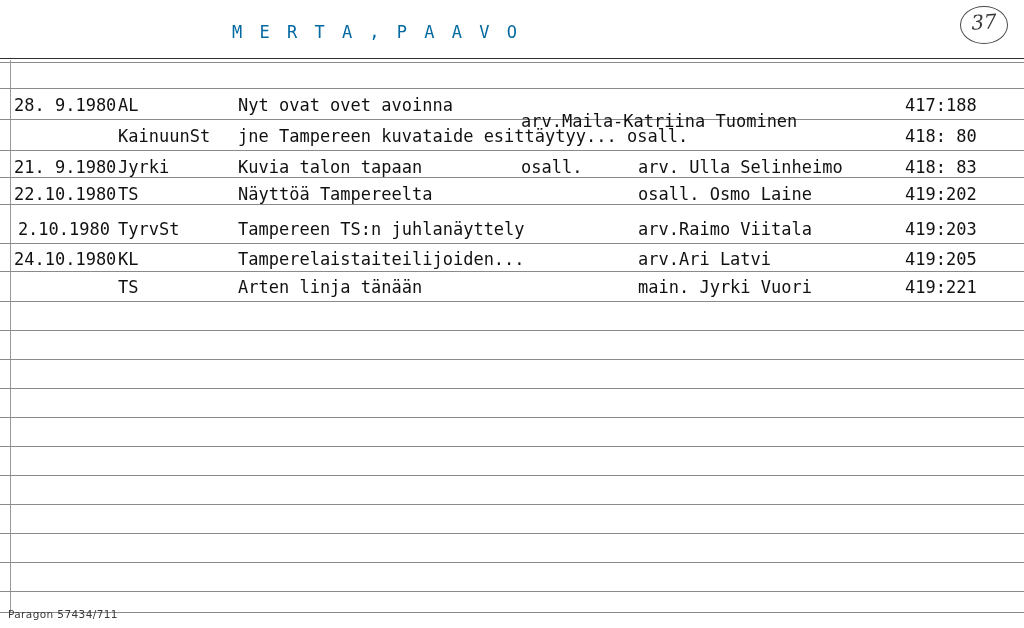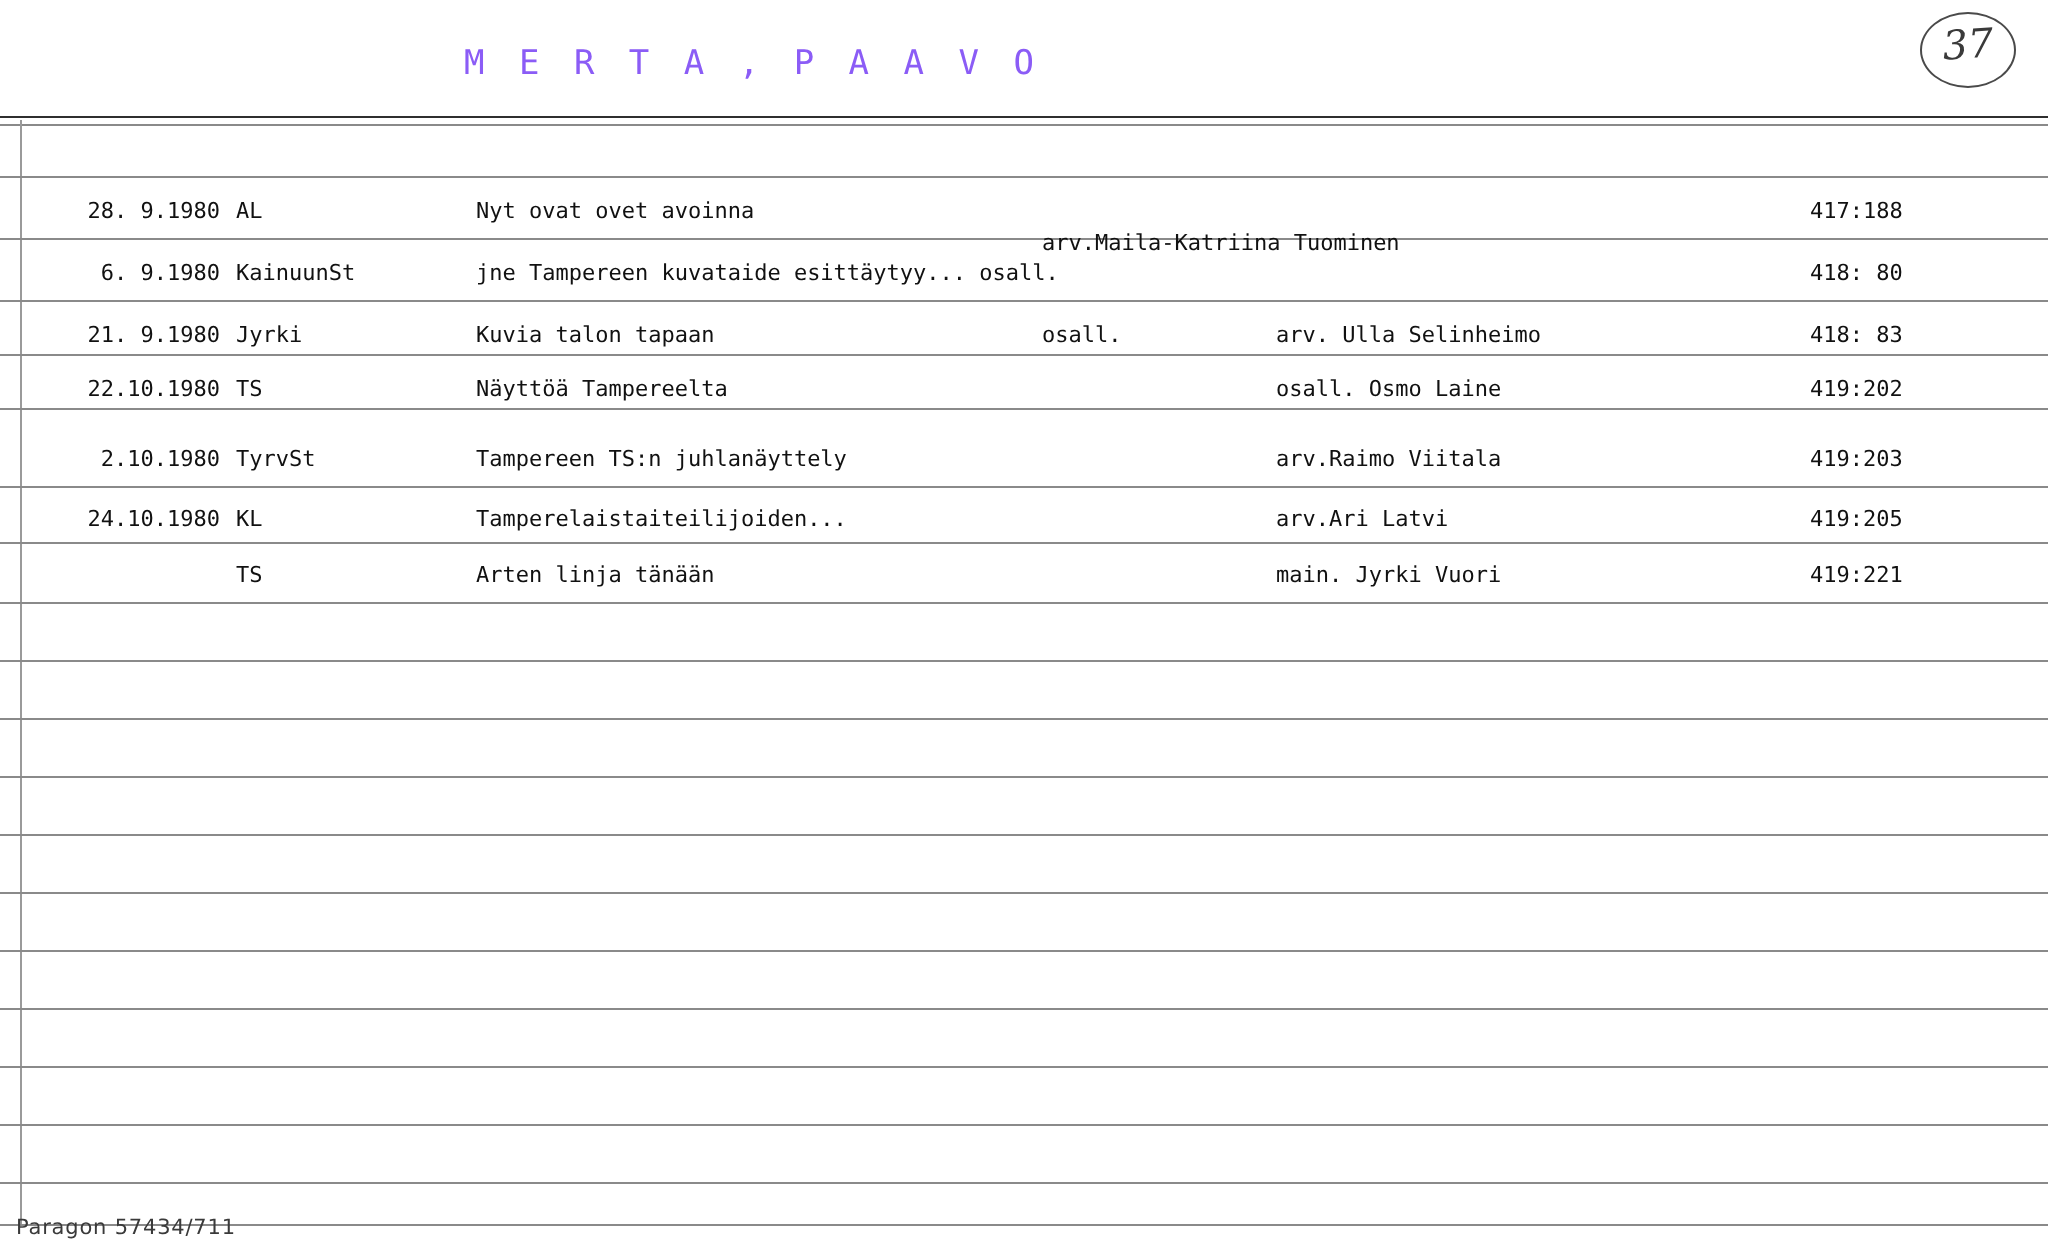--- a/index.html
+++ b/index.html
@@ -33,21 +33,21 @@
     width: 1024px;
     height: 42px;
   }
   #card-title {
     position: absolute;
     left: 232px;
     top: 4px;
     font-family: "DejaVu Sans Mono", monospace;
     font-size: 17px;
     letter-spacing: 3.5px;
-    color: #8b5cf6;
+    color: #0369a1;
     white-space: nowrap;
   }
 
   
   #card-number-wrap {
     position: absolute;
     right: 14px;
     top: 6px;
     width: 50px;
     height: 40px;
@@ -95,21 +95,21 @@
     height: 552px;
     border-left: 1px solid #9a9a9a;
   }
 
   
   .entry {
     position: absolute;
     left: 0;
     width: 1024px;
     height: 27px;
-    font-size: 11px;
+    font-size: 17px;
     line-height: 27px;
     white-space: nowrap;
   }
   .e-date {
     position: absolute;
     left: 14px;
     width: 96px;
     text-align: right;
   }
   .e-src {
@@ -186,21 +186,20 @@
 
   <div class="entry" style="top:92px;">
     <span class="e-date">28. 9.1980</span>
     <span class="e-src">AL</span>
     <span class="e-title">Nyt ovat ovet avoinna</span>
     <span class="e-mid" style="left:521px;margin-top:16px;">arv.Maila-Katriina Tuominen</span>
     <span class="e-ref">417:188</span>
   </div>
 
   <div class="entry" style="top:123px;">
-    <span class="e-date">6. 9.1980</span>
     <span class="e-src">KainuunSt</span>
     <span class="e-title">jne  Tampereen kuvataide esittäytyy...  osall.</span>
     <span class="e-ref">418: 80</span>
   </div>
 
   <div class="entry" style="top:154px;">
     <span class="e-date">21. 9.1980</span>
     <span class="e-src">Jyrki</span>
     <span class="e-title">Kuvia talon tapaan</span>
     <span class="e-mid" style="left:521px;">osall.</span>

